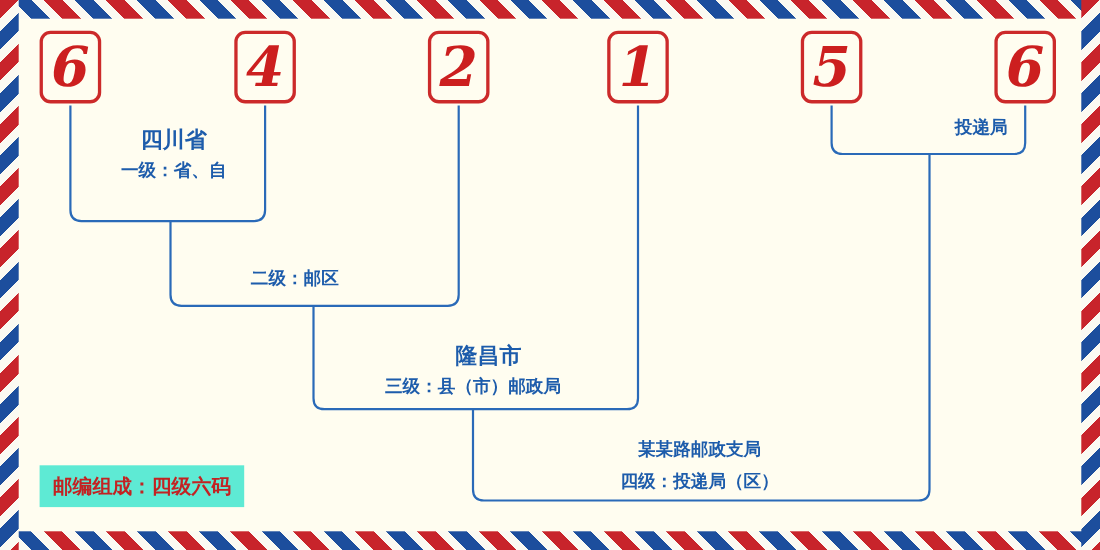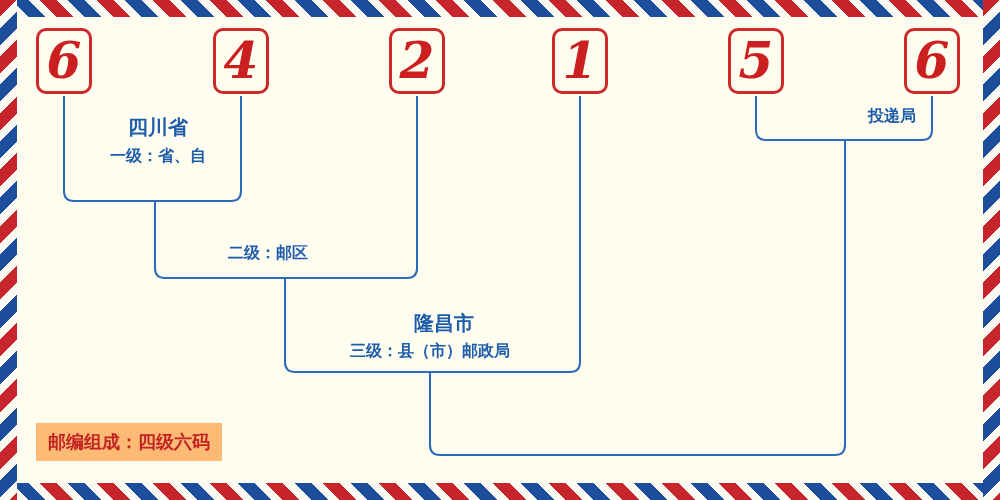--- a/index.html
+++ b/index.html
@@ -63,21 +63,21 @@
   .lvl2-desc{left:268px;top:243px;}
   .lvl3-title{left:444px;top:310px;font-size:19px;}
   .lvl3-desc{left:418px;top:341px;margin-left:12px;}
   .lvl4-title{left:636px;top:399px;font-size:16px;}
   .lvl4-desc{left:636px;top:428px;}
   .delivery-lbl{left:844px;top:106px;font-size:17px;margin-left:48px;}
 
   .footer-note{
     position:absolute;
     left:36px;top:423px;
-    background:#fdba74;
+    background:#5eead4;
     color:#c32222;
     font-weight:bold;
     font-size:18px;
     padding:7px 12px;
     white-space:nowrap;
   }
 </style>
 </head>
 <body>
 
@@ -106,18 +106,20 @@
   <div class="lbl title lvl1-title">四川省</div>
   <div class="lbl desc lvl1-desc">
     <div>一级：省、自</div>
   </div>
 
   <div class="lbl desc lvl2-desc">二级：邮区</div>
 
   <div class="lbl title lvl3-title">隆昌市</div>
   <div class="lbl desc lvl3-desc">三级：县（市）邮政局</div>
 
+  <div class="lbl desc lvl4-title">某某路邮政支局</div>
+  <div class="lbl desc lvl4-desc">四级：投递局（区）</div>
 
   <div class="lbl desc delivery-lbl">投递局</div>
 
   <div class="footer-note">邮编组成：四级六码</div>
 
 </div>
 
 </body></html>

